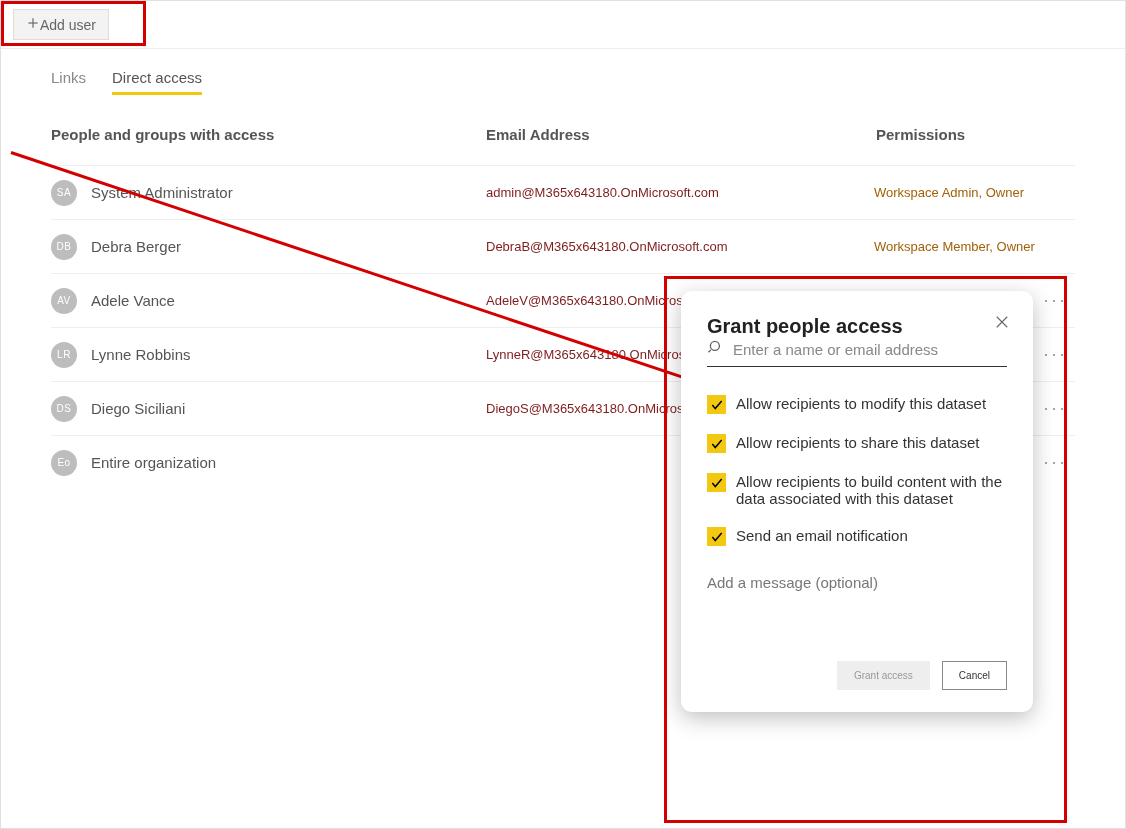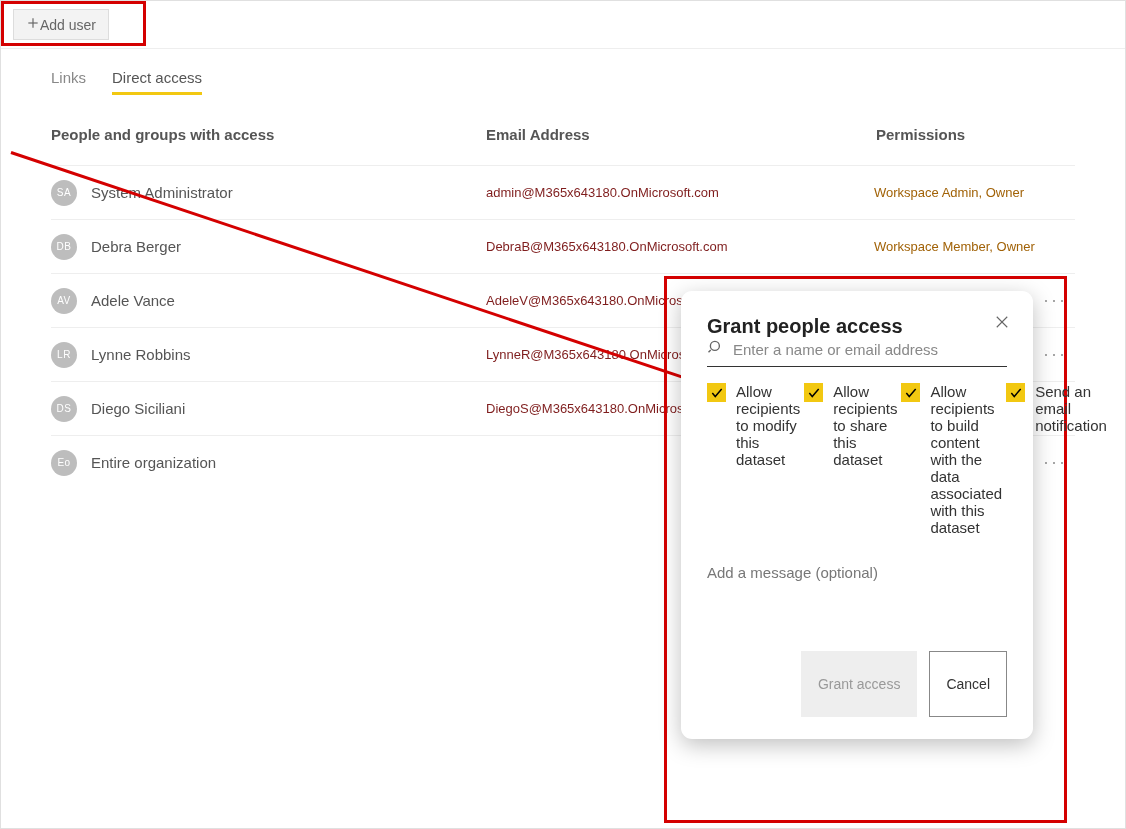--- a/index.html
+++ b/index.html
@@ -31,27 +31,27 @@
     .callout-dialog{top:275px;left:663px;width:403px;height:547px;}
     
     .dialog{position:absolute;top:290px;left:680px;width:352px;background:#fff;border-radius:11px;box-shadow:0 6px 22px rgba(0,0,0,0.25);padding:24px 26px 22px;}
     .dialog-title{font-size:20px;color:#222;font-weight:600;}
     .close{position:absolute;right:22px;top:22px;cursor:pointer;}
     .close svg{width:18px;height:18px;stroke:#666;}
     .search{display:flex;align-items:center;border-bottom:1px solid #333;padding-bottom:6px;}
     .search svg{width:18px;height:18px;stroke:#666;fill:none;margin-right:8px;}
     .search input{border:none;outline:none;font-size:15px;color:#555;width:100%;}
     .search input::placeholder{color:#888;}
-    .checks{margin-top:16px;display:flex;flex-direction:row;gap:4px;}
+    .checks{margin-top:28px;display:flex;flex-direction:column;gap:20px;}
     .check{display:flex;align-items:flex-start;gap:10px;font-size:15px;color:#333;}
     .chk{width:19px;height:19px;background:#f2c811;display:flex;align-items:center;justify-content:center;flex-shrink:0;cursor:pointer;}
     .chk svg{width:14px;height:14px;stroke:#000;}
     .msg{margin-top:28px;font-size:15px;color:#777;}
     .actions{display:flex;justify-content:flex-end;gap:12px;margin-top:70px;}
-    .btn{padding:24px 16px;font-size:14px;cursor:pointer;}
+    .btn{padding:8px 16px;font-size:10px;cursor:pointer;}
     .btn-grant{background:#eee;color:#999;border:1px solid #eee;}
     .btn-cancel{background:#fff;color:#333;border:1px solid #888;}
   </style>
 </head>
 <body>
 
 <div class="toolbar">
   <button class="add-user">
     <span>
       <svg viewBox="0 0 24 24" fill="none" stroke-width="2">

